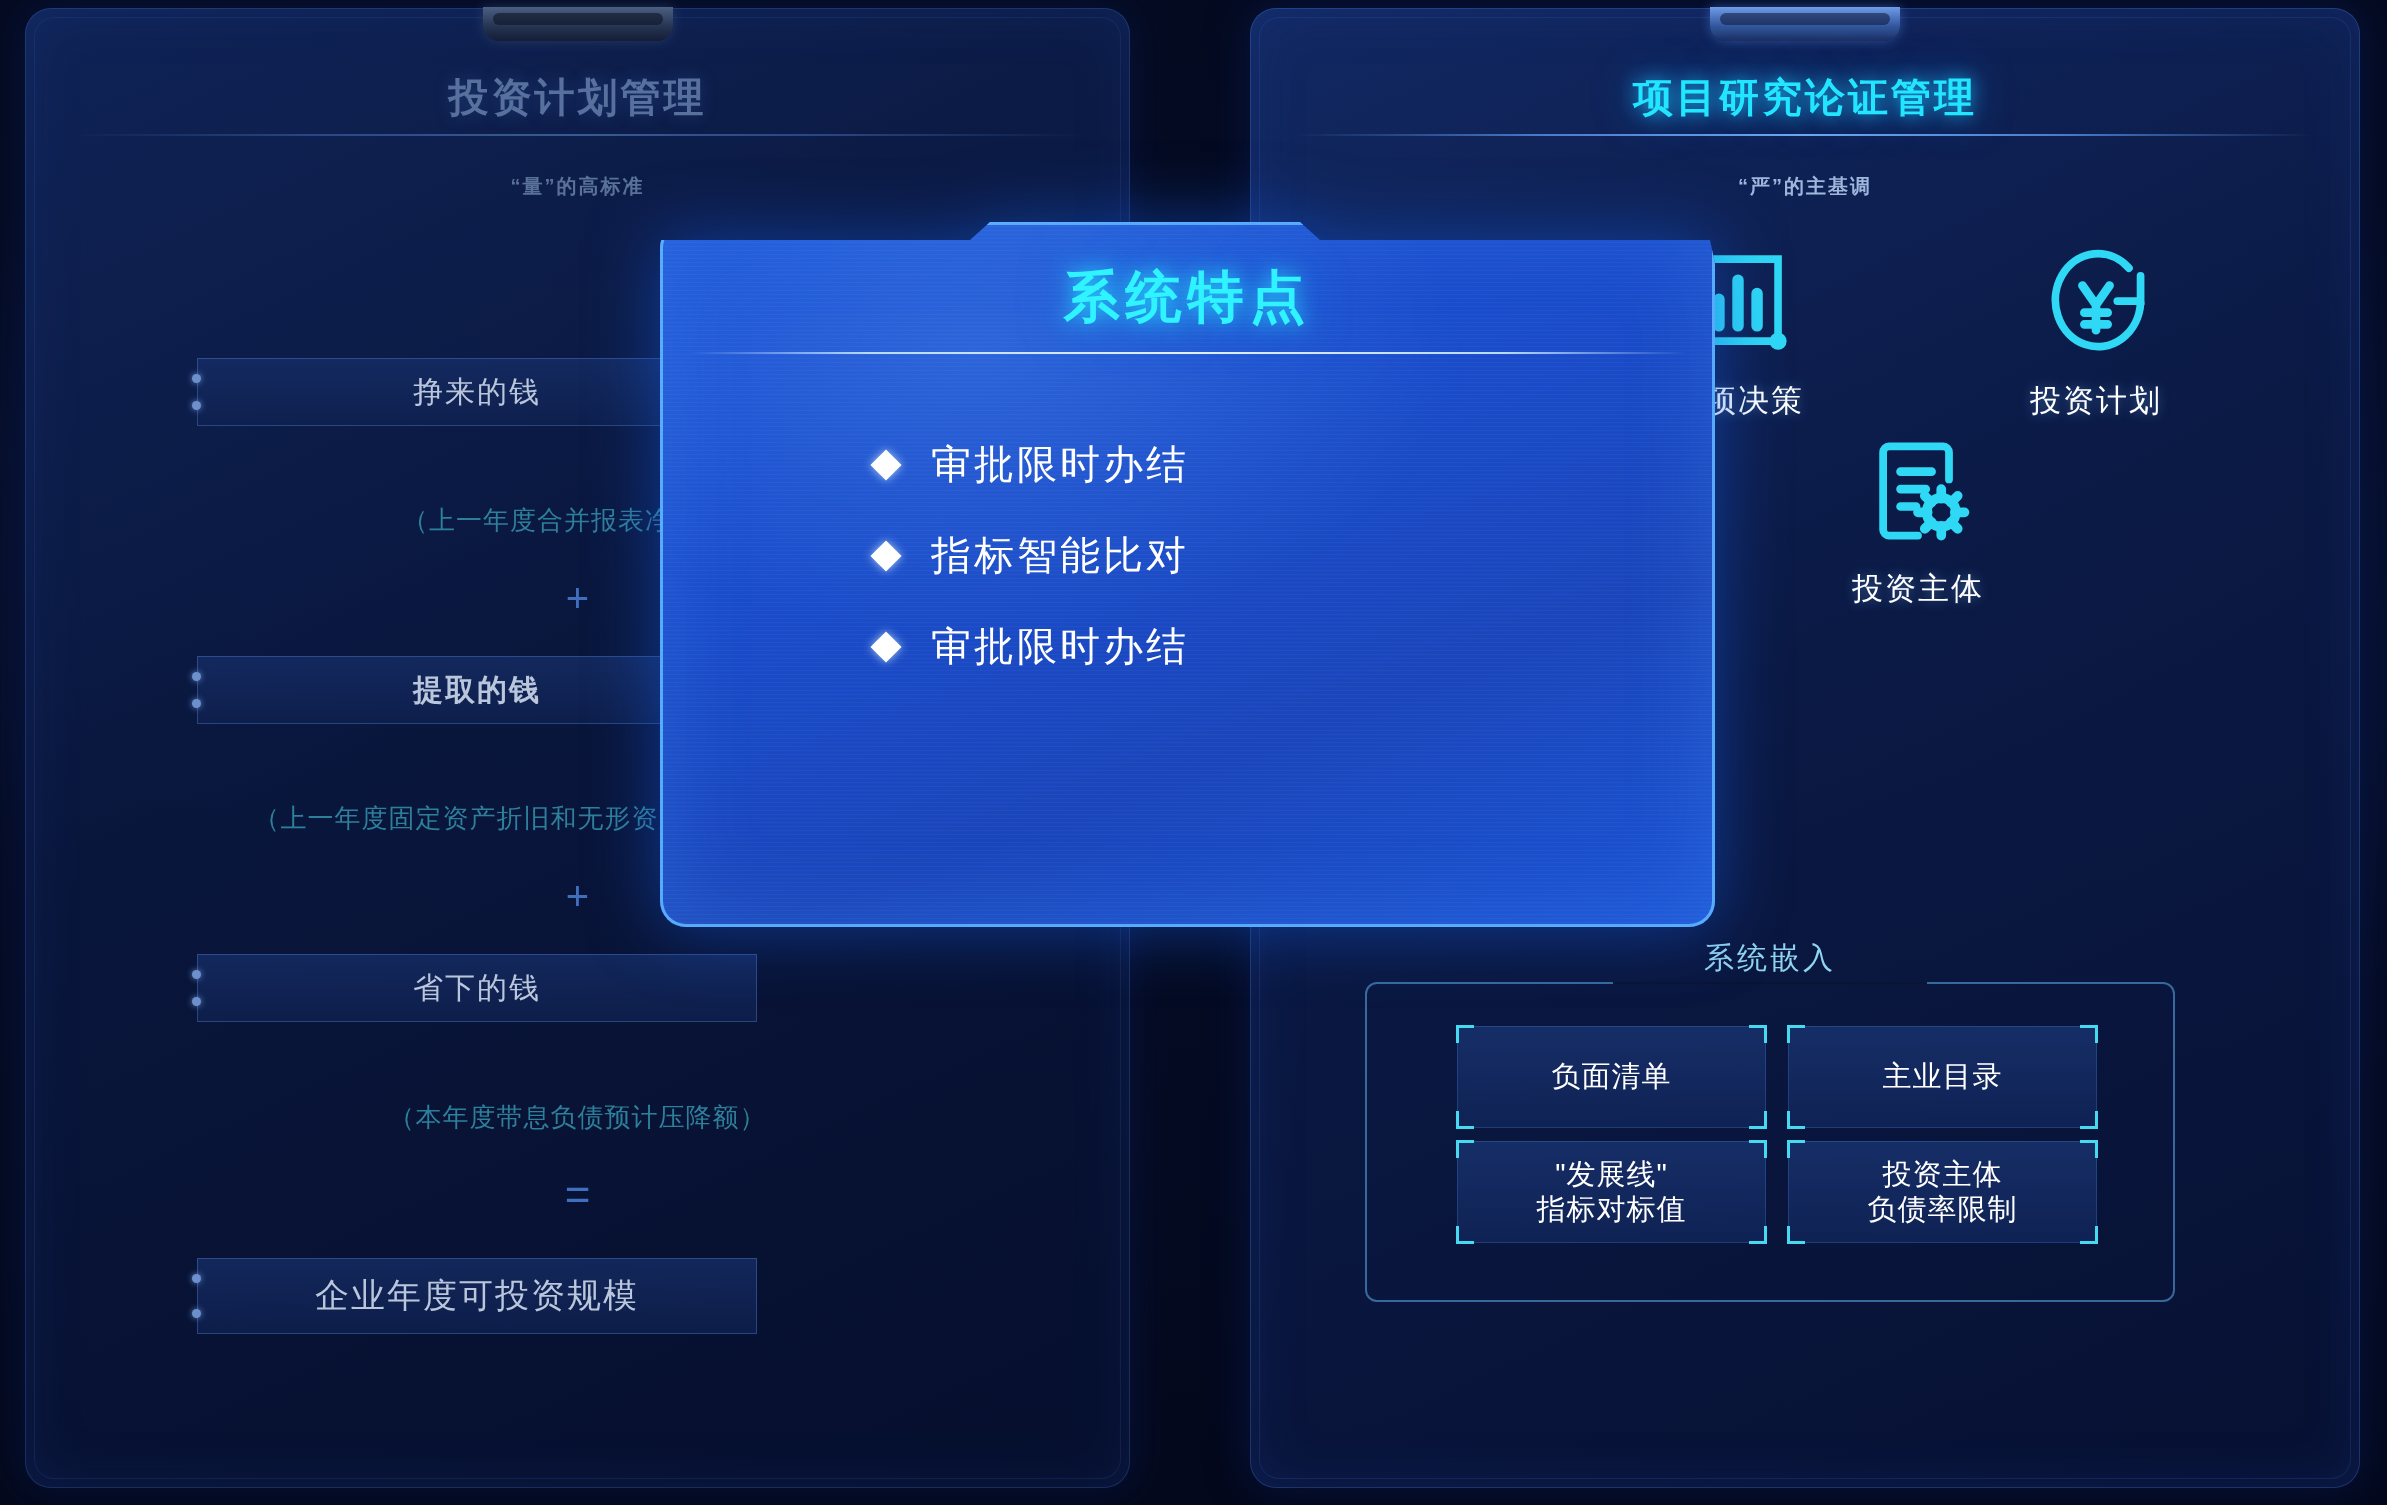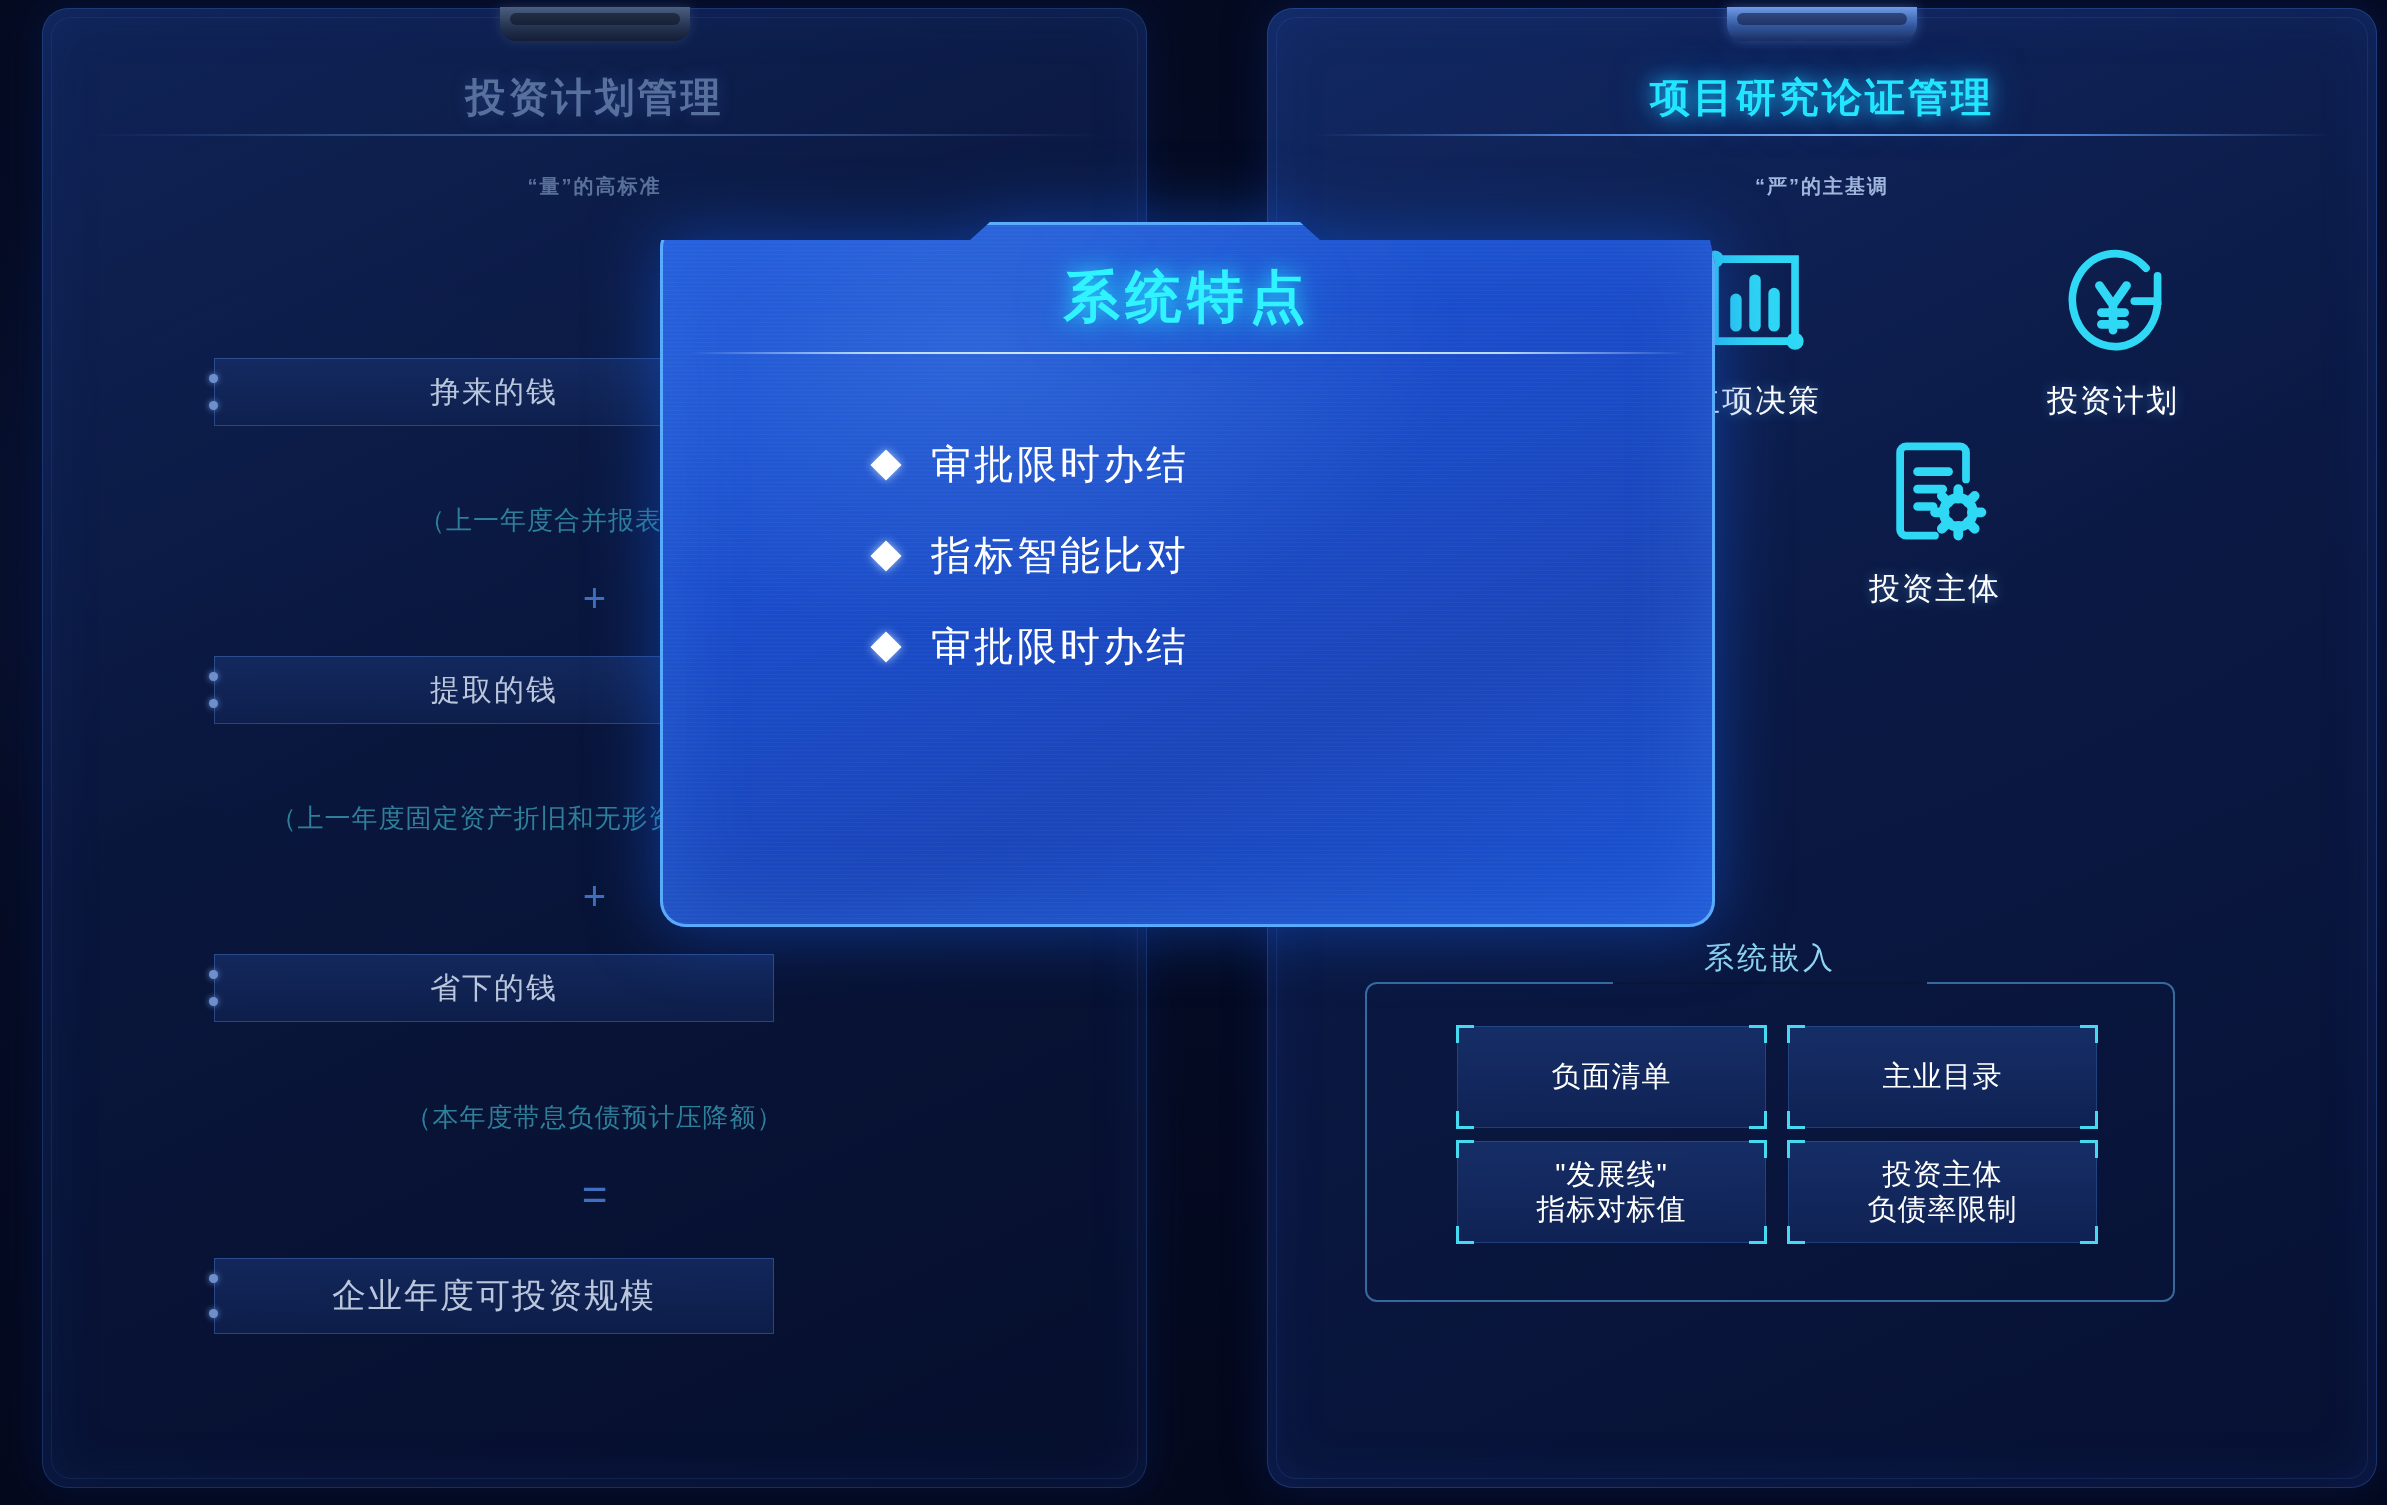--- a/index.html
+++ b/index.html
@@ -11,21 +11,21 @@
     position:relative;
   }
   #stage{position:absolute;inset:0;overflow:hidden;
     background:
       radial-gradient(ellipse 900px 600px at 18% 35%, rgba(12,30,80,.55), transparent 70%),
       radial-gradient(ellipse 1100px 700px at 80% 40%, rgba(10,28,78,.5), transparent 70%),
       linear-gradient(180deg,#040a20 0%,#050c26 50%,#03081c 100%);
   }
 
   
-  .panel{position:absolute;margin-left:17px;}
+  .panel{position:absolute;}
   .panel .body{
     position:absolute;inset:0;
     border-radius:26px;
     background:linear-gradient(155deg, rgba(19,43,104,.92) 0%, rgba(11,26,70,.92) 45%, rgba(7,17,52,.95) 100%);
     box-shadow:inset 0 0 0 1px rgba(70,120,210,.30),
                inset 0 0 55px rgba(30,70,160,.22),
                0 0 40px rgba(10,30,90,.55);
   }
   .panel .body::after{
     content:"";position:absolute;inset:9px;border-radius:20px;
@@ -176,21 +176,21 @@
     <div class="subhead">“量”的高标准</div>
 
     <div class="flowbox" style="top:350px;">
       <span class="nub a"></span>
       <span class="nub b"></span>
       <span>挣来的钱</span>
     </div>
     <div class="flownote" style="top:495px;">（上一年度合并报表净利润）</div>
     <div class="flowop" style="top:570px;">+</div>
 
-    <div class="flowbox" style="top:648px;">
+    <div class="flowbox" style="top:648px;font-weight:bold;">
       <span class="nub a"></span>
       <span class="nub b"></span>
       <span>提取的钱</span>
     </div>
     <div class="flownote" style="top:793px;">（上一年度固定资产折旧和无形资产摊销当期计提额）</div>
     <div class="flowop" style="top:868px;">+</div>
 
     <div class="flowbox" style="top:946px;">
       <span class="nub a"></span>
       <span class="nub b"></span>

